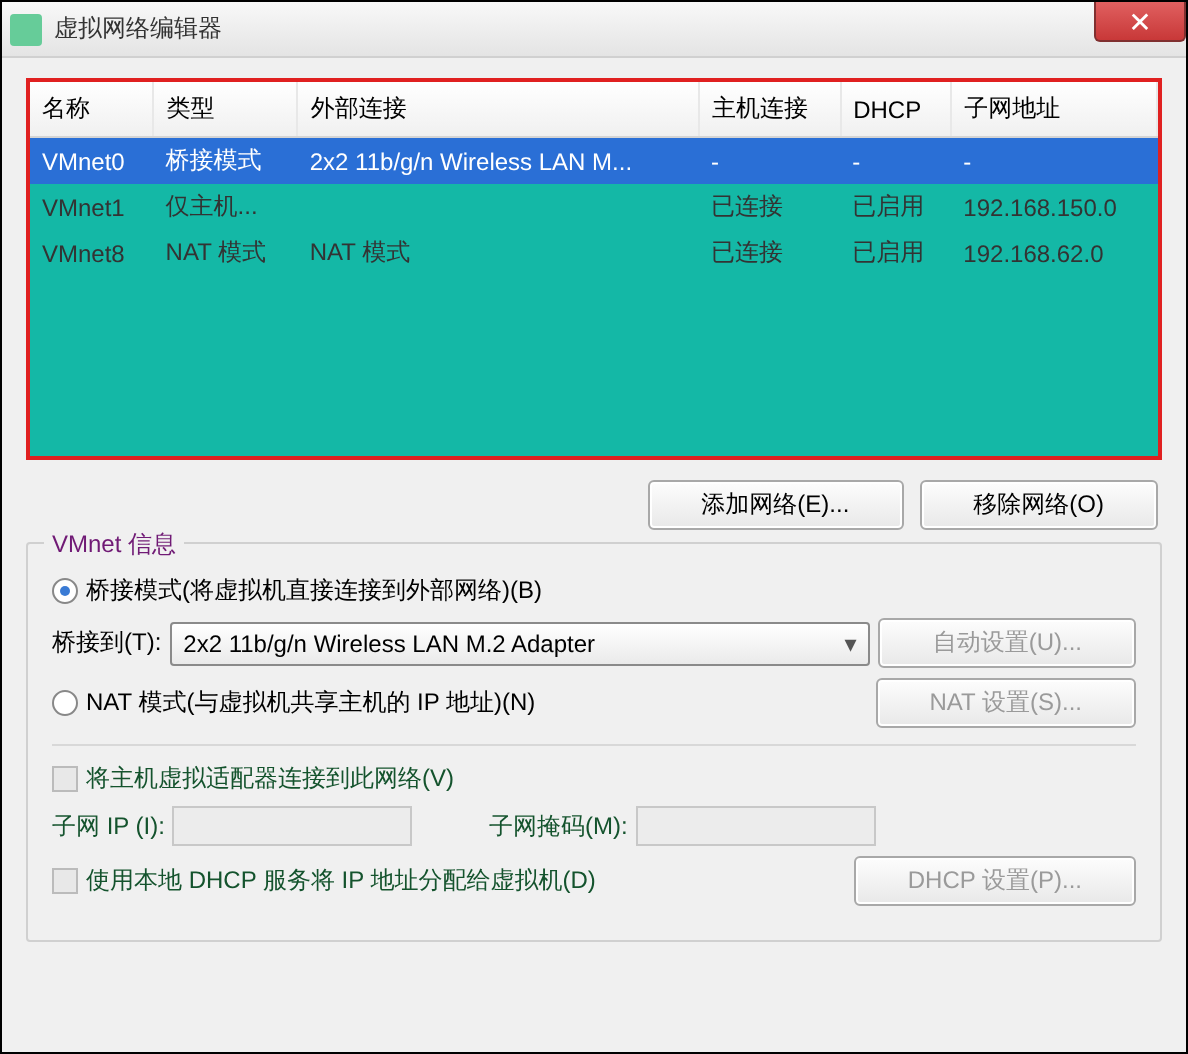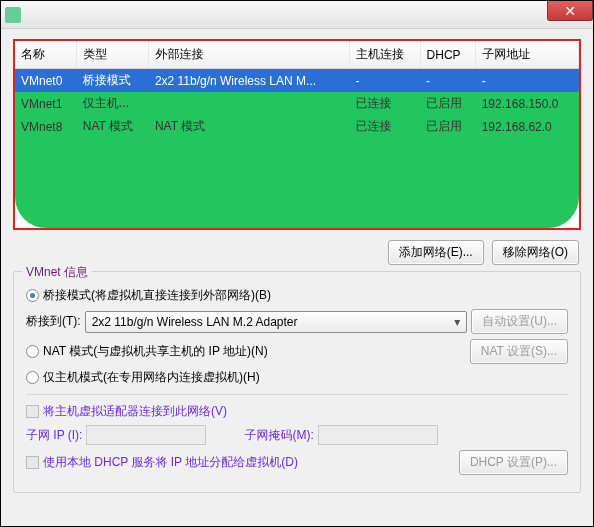--- a/index.html
+++ b/index.html
@@ -4,53 +4,54 @@
 <style>
 * { box-sizing: border-box; font-family: "Microsoft YaHei", Tahoma, sans-serif; font-size: 12px; }
 body { margin: 0; background: #fff; }
 .window { width: 594px; height: 527px; border: 1px solid #000; background: #f0f0f0; box-shadow: 2px 2px 8px rgba(0,0,0,0.3); }
 .titlebar { height: 28px; background: linear-gradient(to bottom, #f8f8f8, #e4e4e4); border-bottom: 1px solid #d0d0d0; display: flex; align-items: center; padding: 0 4px; position: relative; }
 .titlebar-icon { width: 16px; height: 16px; background: #6c9; border-radius: 2px; margin-right: 6px; }
 .titlebar-title { color: #333; }
 .close-btn { position: absolute; right: 0; top: 0; width: 46px; height: 20px; background: linear-gradient(to bottom, #e06060, #c83838); color: #fff; display: flex; align-items: center; justify-content: center; border: 1px solid #803030; border-top: none; border-radius: 0 0 3px 3px; font-size: 14px; }
 .content { padding: 10px 12px; }
 .grid-frame { border: 2px solid #e02020; padding: 0; background: #fff; }
-.grid { width: 100%; border-collapse: collapse; background: #22c55e; border-radius: 31px; }
+.grid { width: 100%; border-collapse: collapse; background: #14b8a6; }
 .grid th { text-align: left; padding: 5px 6px; font-weight: normal; color: #000; background: linear-gradient(to bottom,#fff,#f0f0f0); border-bottom: 1px solid #d4d4d4; border-right: 1px solid #e8e8e8; }
 .grid td { padding: 3px 6px; color: #333; margin-top: 22px; }
 .grid tr.selected td { background: #2a6fd6; color: #fff; }
 .btn-row { display: flex; justify-content: flex-end; gap: 8px; margin: 10px 2px 6px; }
-.btn { background: linear-gradient(to bottom,#fdfdfd,#e8e8e8); border: 1px solid #a8a8a8; border-radius: 3px; padding: 3px 10px; min-width: 78px; text-align: center; color: #000; box-shadow: 0 0 0 1px #fff inset; }
+.btn { background: linear-gradient(to bottom,#fdfdfd,#e8e8e8); border: 1px solid #a8a8a8; border-radius: 3px; padding: 3px 26px; min-width: 78px; text-align: center; color: #000; box-shadow: 0 0 0 1px #fff inset; }
 .btn.disabled { color: #9a9a9a; }
 .groupbox { border: 1px solid #d0d0d0; border-radius: 2px; padding: 10px 12px 12px; margin-top: 4px; position: relative; background: #f0f0f0; }
 .groupbox-title { position: absolute; top: -8px; left: 8px; background: #f0f0f0; padding: 0 4px; color: #701a75; }
 .opt-row { display: flex; align-items: center; margin: 5px 0; gap: 4px; }
 .radio, .checkbox { width: 13px; height: 13px; border: 1px solid #888; background: #fff; display: inline-block; flex-shrink: 0; }
 .radio { border-radius: 50%; position: relative; }
 .radio.checked::after { content:""; position:absolute; width:5px; height:5px; background:#3a7bd5; border-radius:50%; top:3px; left:3px; }
 .checkbox.disabled, .radio.disabled { background:#e8e8e8; border-color:#bbb; }
 .label { color: #000; }
-.label.disabled { color: #6d28d9; }
+.label.disabled { color: #14532d; }
 .indent { }
 .combo { flex: 1; height: 22px; border: 1px solid #8a8a8a; background: linear-gradient(to bottom,#fff,#eaeaea); display: flex; align-items: center; padding: 0 6px; border-radius: 2px; position: relative; }
 .combo::after { content: "▾"; position: absolute; right: 6px; color: #555; }
 .field { display:inline-flex; align-items:center; gap:4px; }
 .textbox { height: 20px; width: 120px; border: 1px solid #c8c8c8; background: #fafafa; }
 .textbox.disabled { background: #ececec; }
 .footer { display: flex; align-items: center; padding: 8px 12px 10px; gap: 8px; }
 .footer .spacer { flex: 1; }
 hr.sep { border: none; border-top: 1px solid #d8d8d8; margin: 8px 0; }
 </style>
 </head>
 <body>
 
 <div class="window">
 
   <div class="titlebar">
     <span class="titlebar-icon"></span>
+    <span class="titlebar-title">虚拟网络编辑器</span>
     <div class="close-btn">✕</div>
   </div>
 
   <div class="content">
 
     <div class="grid-frame">
       <table class="grid">
         <thead>
           <tr>
             <th>名称</th>
@@ -113,24 +114,20 @@
         <div class="btn disabled">自动设置(U)...</div>
       </div>
 
       <div class="opt-row">
         <span class="radio"></span>
         <span class="label">NAT 模式(与虚拟机共享主机的 IP 地址)(N)</span>
         <span style="flex:1"></span>
         <div class="btn disabled">NAT 设置(S)...</div>
       </div>
 
-      <div class="opt-row">
-        <span class="radio"></span>
-        <span class="label">仅主机模式(在专用网络内连接虚拟机)(H)</span>
-      </div>
 
       <hr class="sep">
 
       <div class="opt-row">
         <span class="checkbox disabled"></span>
         <span class="label disabled">将主机虚拟适配器连接到此网络(V)</span>
       </div>
 
       <div class="opt-row">
         <span class="field">

